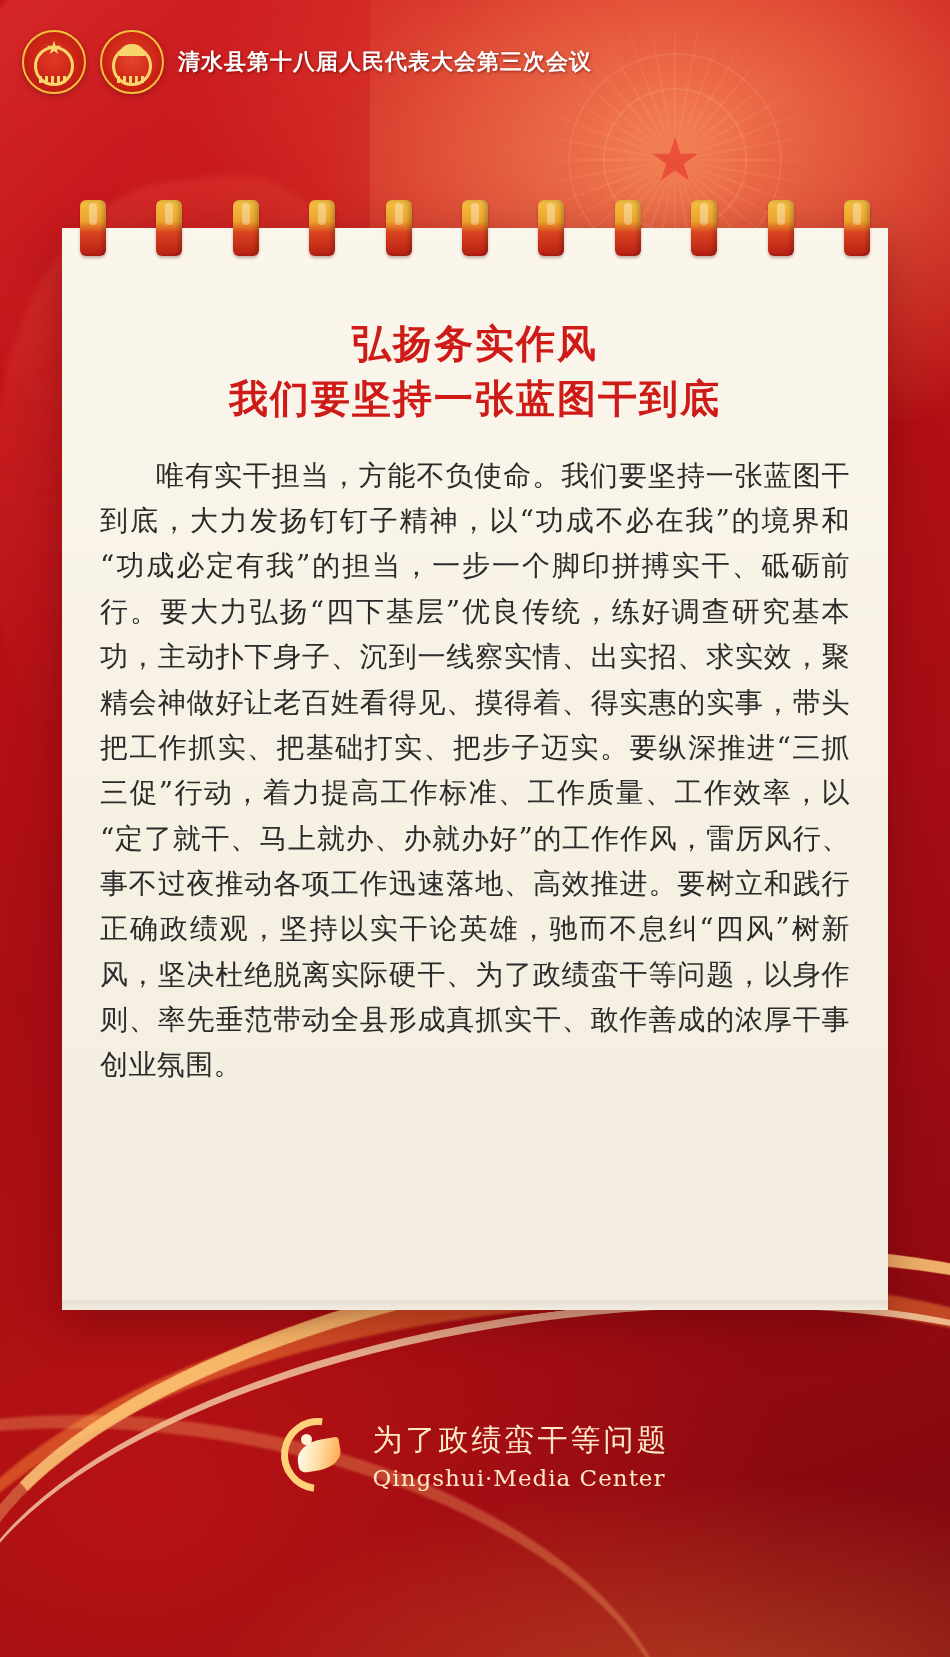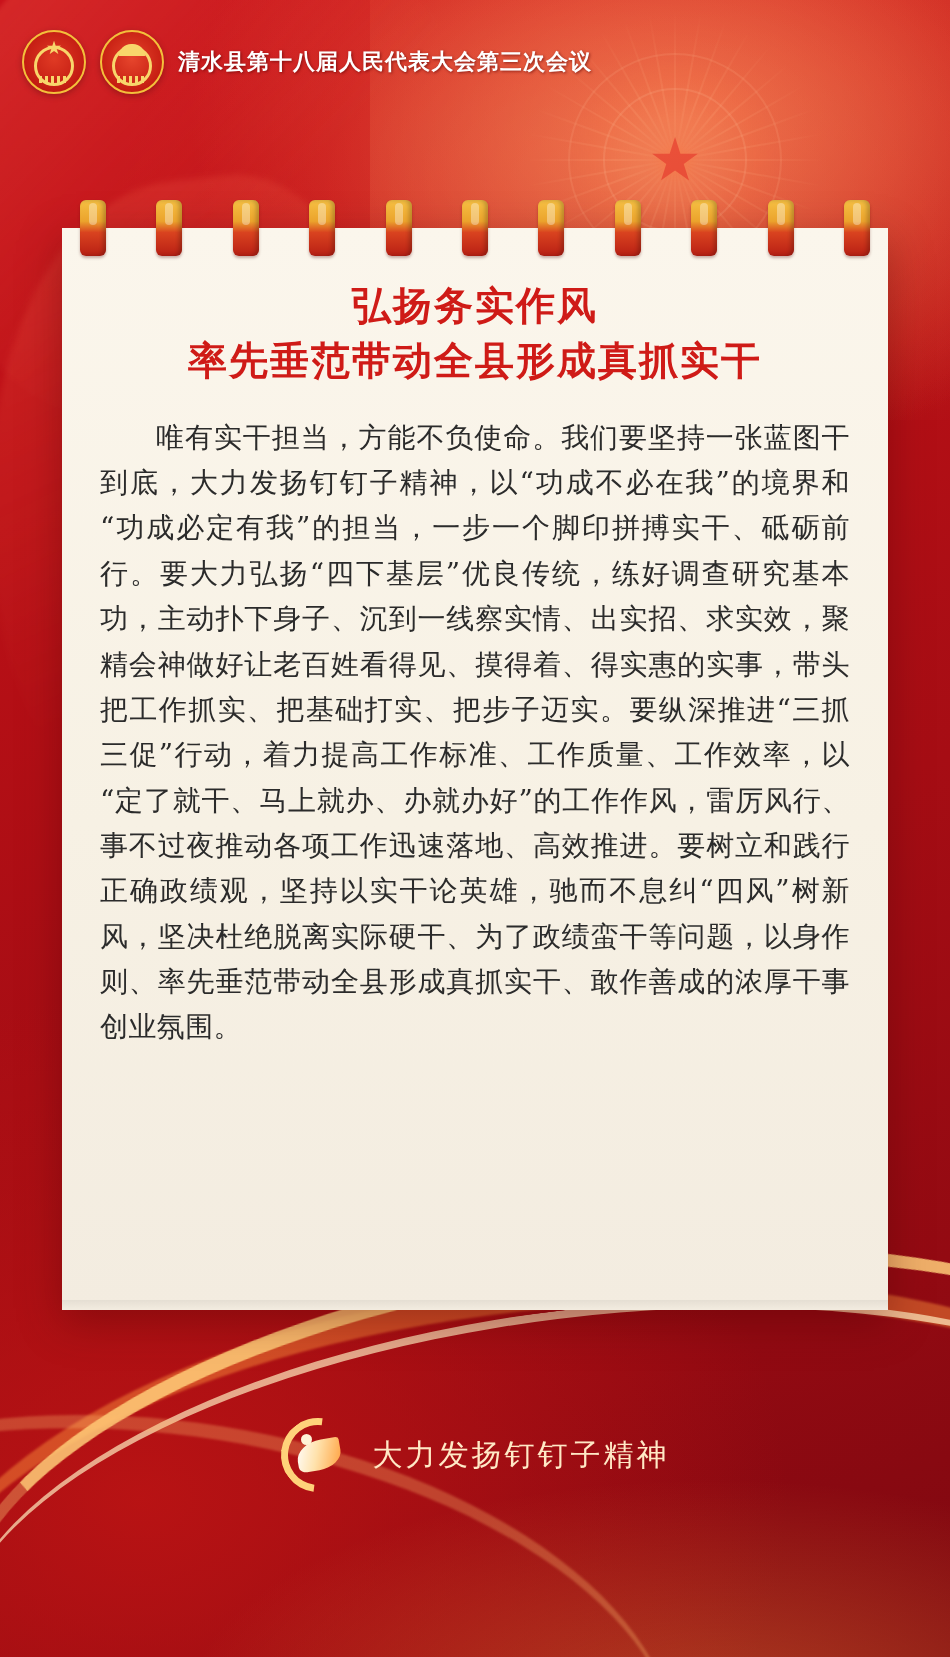--- a/index.html
+++ b/index.html
@@ -266,20 +266,21 @@
   }
   .title {
     text-align: center;
     color: #cf1b17;
     font-family: "DejaVu Sans", sans-serif;
     font-weight: bold;
     font-size: 39px;
     line-height: 1.42;
     letter-spacing: 2px;
     margin-bottom: 26px;
+    margin-top: 38px;
   }
   .title .t-line {
     display: block;
   }
   .body-text {
     color: #2b2b2b;
     font-family: "DejaVu Serif", serif;
     font-size: 28px;
     line-height: 1.62;
     text-align: justify;
@@ -430,34 +431,35 @@
         <div class="ring"></div>
         <div class="ring"></div>
         <div class="ring"></div>
         <div class="ring"></div>
         <div class="ring"></div>
       </div>
 
     <div class="card-inner">
       <div class="title">
         <span class="t-line">弘扬务实作风</span>
-        <span class="t-line">率先垂范带动全县形成真抓实干</span>
+        <span class="t-line">我们要坚持一张蓝图干到底</span>
       </div>
       <div class="body-text">唯有实干担当，方能不负使命。我们要坚持一张蓝图干到底，大力发扬钉钉子精神，以“功成不必在我”的境界和“功成必定有我”的担当，一步一个脚印拼搏实干、砥砺前行。要大力弘扬“四下基层”优良传统，练好调查研究基本功，主动扑下身子、沉到一线察实情、出实招、求实效，聚精会神做好让老百姓看得见、摸得着、得实惠的实事，带头把工作抓实、把基础打实、把步子迈实。要纵深推进“三抓三促”行动，着力提高工作标准、工作质量、工作效率，以“定了就干、马上就办、办就办好”的工作作风，雷厉风行、事不过夜推动各项工作迅速落地、高效推进。要树立和践行正确政绩观，坚持以实干论英雄，驰而不息纠“四风”树新风，坚决杜绝脱离实际硬干、为了政绩蛮干等问题，以身作则、率先垂范带动全县形成真抓实干、敢作善成的浓厚干事创业氛围。</div>
     </div>
   </div>
 
   <div class="footer">
     <div class="footer-logo">
       <span class="arc"></span>
       <span class="swoosh"></span>
       <span class="dot"></span>
     </div>
     <div class="footer-text">
-      <div class="footer-cn">大力发扬钉钉子精神</div>
+      <div class="footer-cn">为了政绩蛮干等问题</div>
+      <div class="footer-en">Qingshui·Media Center</div>
     </div>
   </div>
 
   <div class="glow-bottom"></div>
   <div class="ribbon ribbon-c"></div>
   <div class="ribbon ribbon-a"></div>
   <div class="ribbon ribbon-b"></div>
   <div class="ribbon ribbon-d"></div>
 </div>
 

